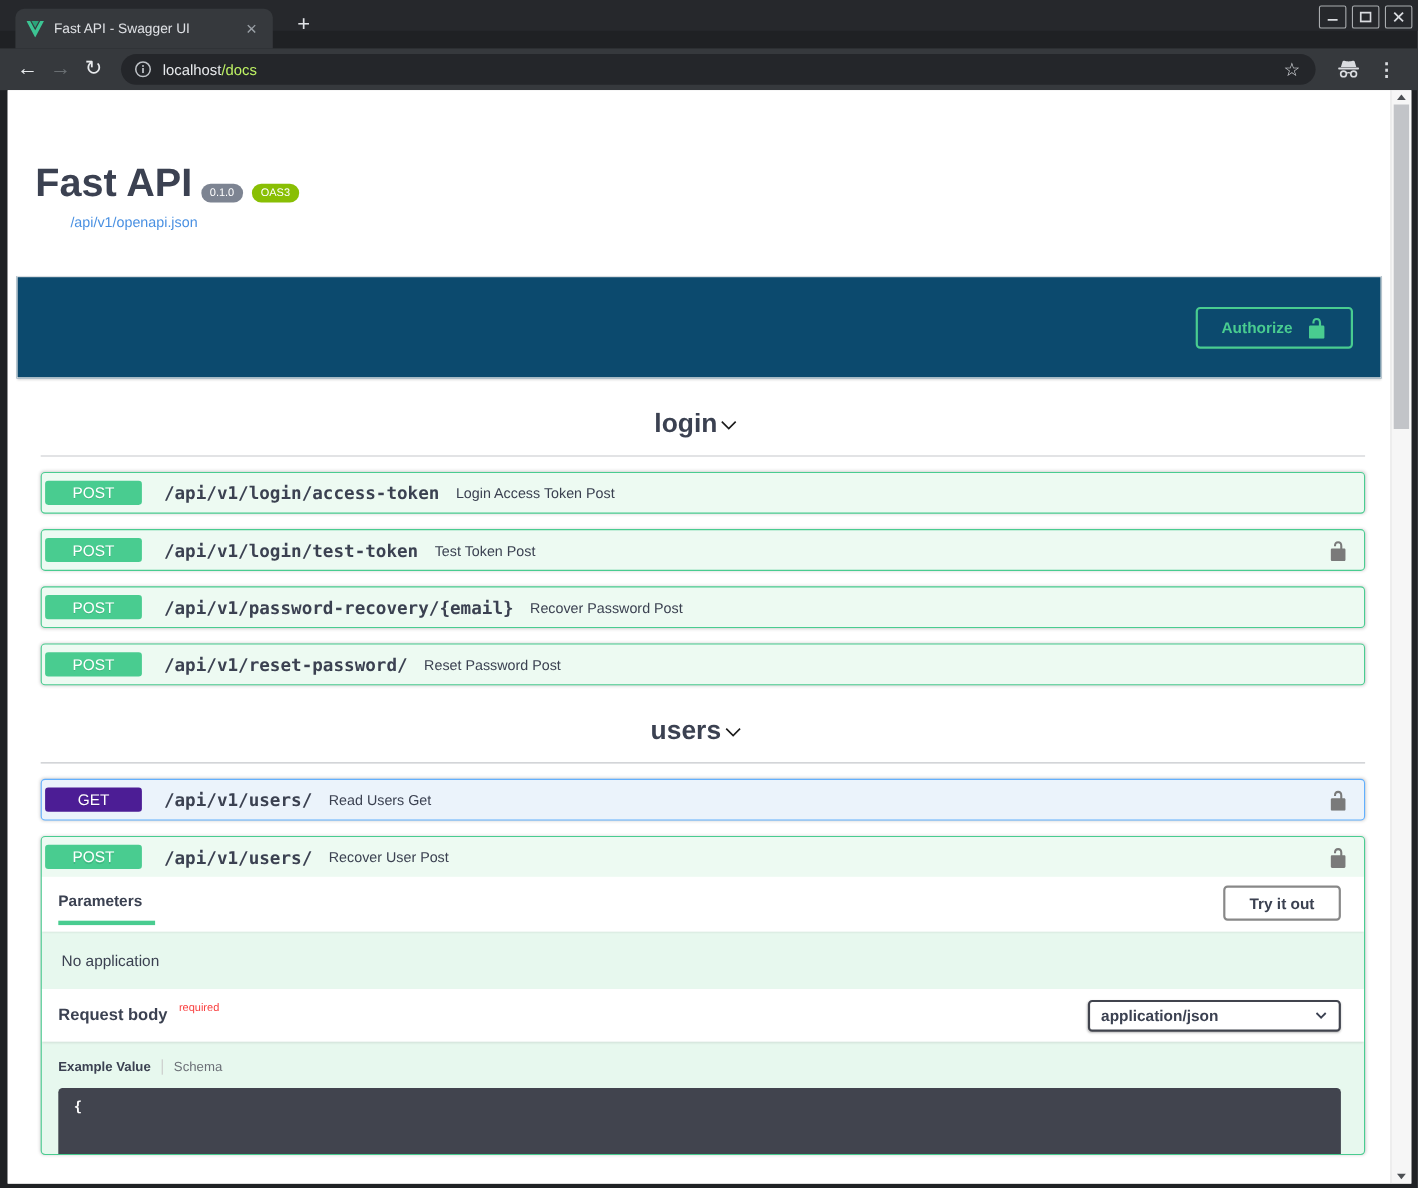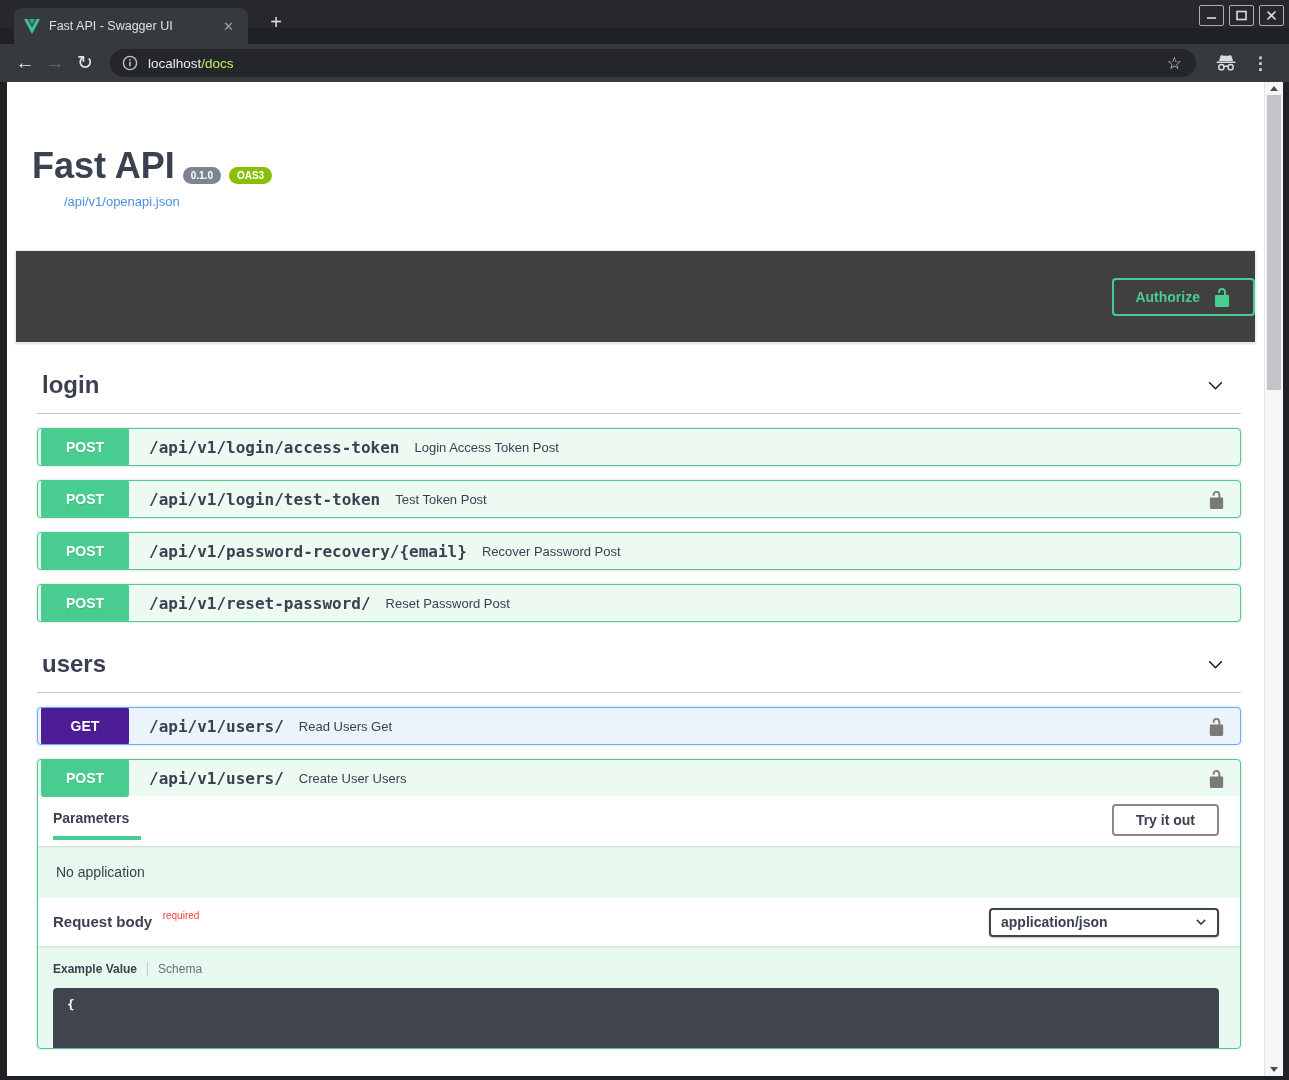--- a/index.html
+++ b/index.html
@@ -50,56 +50,56 @@
   .tri-up { width:0; height:0; border-left:4px solid transparent; border-right:4px solid transparent; border-bottom:5px solid #4c4f53; }
   .tri-down { width:0; height:0; border-left:4px solid transparent; border-right:4px solid transparent; border-top:5px solid #4c4f53; }
   .scroll-thumb { position:absolute; top:13px; left:2px; width:14px; height:295px; background:#c2c4c8; }
 
   .page { position:absolute; top:0; left:0; right:19px; bottom:0; background:#fff; overflow:hidden; color:#3b4151; }
 
   
   .api-header { padding:46px 25px 0 25px; }
   .api-title-row { display:flex; align-items:flex-end;margin-top:20px; }
   .api-title { font-size:36px; font-weight:bold; color:#3b4151; line-height:1; }
-  .badge { color:#fff; font-size:10px; font-weight:bold; border-radius:57px; padding:3px 8px; margin-left:8px; margin-top:2px; vertical-align:top; }
+  .badge { color:#fff; font-size:10px; font-weight:normal; border-radius:57px; padding:3px 8px; margin-left:8px; margin-top:2px; vertical-align:top; }
   .badge-version { background:#7d8492; }
   .badge-oas { background:#89bf04; }
   .spec-link { display:inline-block; margin-top:10px; color:#4990e2; font-size:13px; text-decoration:none;margin-left:32px; }
 
   
   .scheme-container {
-    margin:40px 8px 0 8px; height:93px; background:#404040;
+    margin:40px 8px 0 8px; height:93px; background:#0c4a6e;
     border:1px solid #ececec; box-shadow:0 1px 2px 0 rgba(0,0,0,.15);
-    display:flex; align-items:center; justify-content:flex-end; 
+    display:flex; align-items:center; justify-content:flex-end; padding-right:25px;
   }
   .authorize-btn {
     display:flex; align-items:center; gap:12px;
     border:2px solid #49cc90; border-radius:4px; background:transparent;
     color:#49cc90; font-weight:bold; font-size:14px; padding:7px 21px;
     font-family:"Liberation Sans", sans-serif;
   }
 
   
   .api-section { margin:22px 23px 0 30px; }
   .section-head {
-    display:flex; align-items:center; justify-content:space-between;
+    display:flex; align-items:center; justify-content:center;
     border-bottom:1px solid rgba(59,65,81,.3); padding:6px 15px 14px 5px; margin-bottom:12px;
   }
   .section-title { font-size:24px; font-weight:bold; color:#3b4151; }
   .chev-btn { background:none; border:none; display:flex; }
 
   .opblock {
     border-radius:4px; margin-top:14px; box-shadow:0 0 3px rgba(0,0,0,.19);
     overflow:hidden;
   }
   .opblock.post { border:1px solid #49cc90; background:#edfaf2; }
   .opblock.get  { border:1px solid #61affe; background:#ebf3fb; }
   .op-summary { display:flex; align-items:center; padding:4px 14px 4px 3px; height:36px; }
   .method-badge {
-    width:88px; height:38px; border-radius:3px; color:#fff; font-weight:bold; font-size:14px;
+    width:88px; height:22px; border-radius:3px; color:#fff; font-weight:normal; font-size:14px;
     display:flex; align-items:center; justify-content:center; flex:0 0 auto;
     text-shadow:0 1px 0 rgba(0,0,0,.1);
   }
   .method-badge.post { background:#49cc90; }
   .method-badge.get { background:#4c1d95; }
   .op-path { font-family:"DejaVu Sans Mono", monospace; font-size:16px; font-weight:bold; color:#3b4151; margin-left:20px; }
   .op-desc { font-size:13px; color:#3b4151; margin-left:15px; }
   .lock-btn { margin-left:auto; background:none; border:none; display:flex; }
 
   
@@ -293,21 +293,21 @@
                 <path fill="#7a7a7a" d="M15.8 8H14V5.6C14 2.703 12.665 1 10 1 7.334 1 6 2.703 6 5.6V6h2v-.801C8 3.754 8.797 3 10 3c1.203 0 2 .754 2 2.245V8H4.2C3.538 8 3 8.546 3 9.222v9.556C3 19.454 3.538 20 4.2 20h11.6c.662 0 1.2-.546 1.2-1.222V9.222C17 8.546 16.462 8 15.8 8z"></path>
               </svg>
           </button>
         </div>
       </div>
 
       <div class="opblock post">
         <div class="op-summary">
           <span class="method-badge post">POST</span>
           <span class="op-path">/api/v1/users/</span>
-          <span class="op-desc">Create User Users</span>
+          <span class="op-desc">Recover User Post</span>
           <button class="lock-btn">
             <svg width="19" height="19" viewBox="0 0 20 20">
                 <path fill="#7a7a7a" d="M15.8 8H14V5.6C14 2.703 12.665 1 10 1 7.334 1 6 2.703 6 5.6V6h2v-.801C8 3.754 8.797 3 10 3c1.203 0 2 .754 2 2.245V8H4.2C3.538 8 3 8.546 3 9.222v9.556C3 19.454 3.538 20 4.2 20h11.6c.662 0 1.2-.546 1.2-1.222V9.222C17 8.546 16.462 8 15.8 8z"></path>
               </svg>
           </button>
         </div>
 
         <div class="op-body">
 
           <div class="opblock-section-header">

